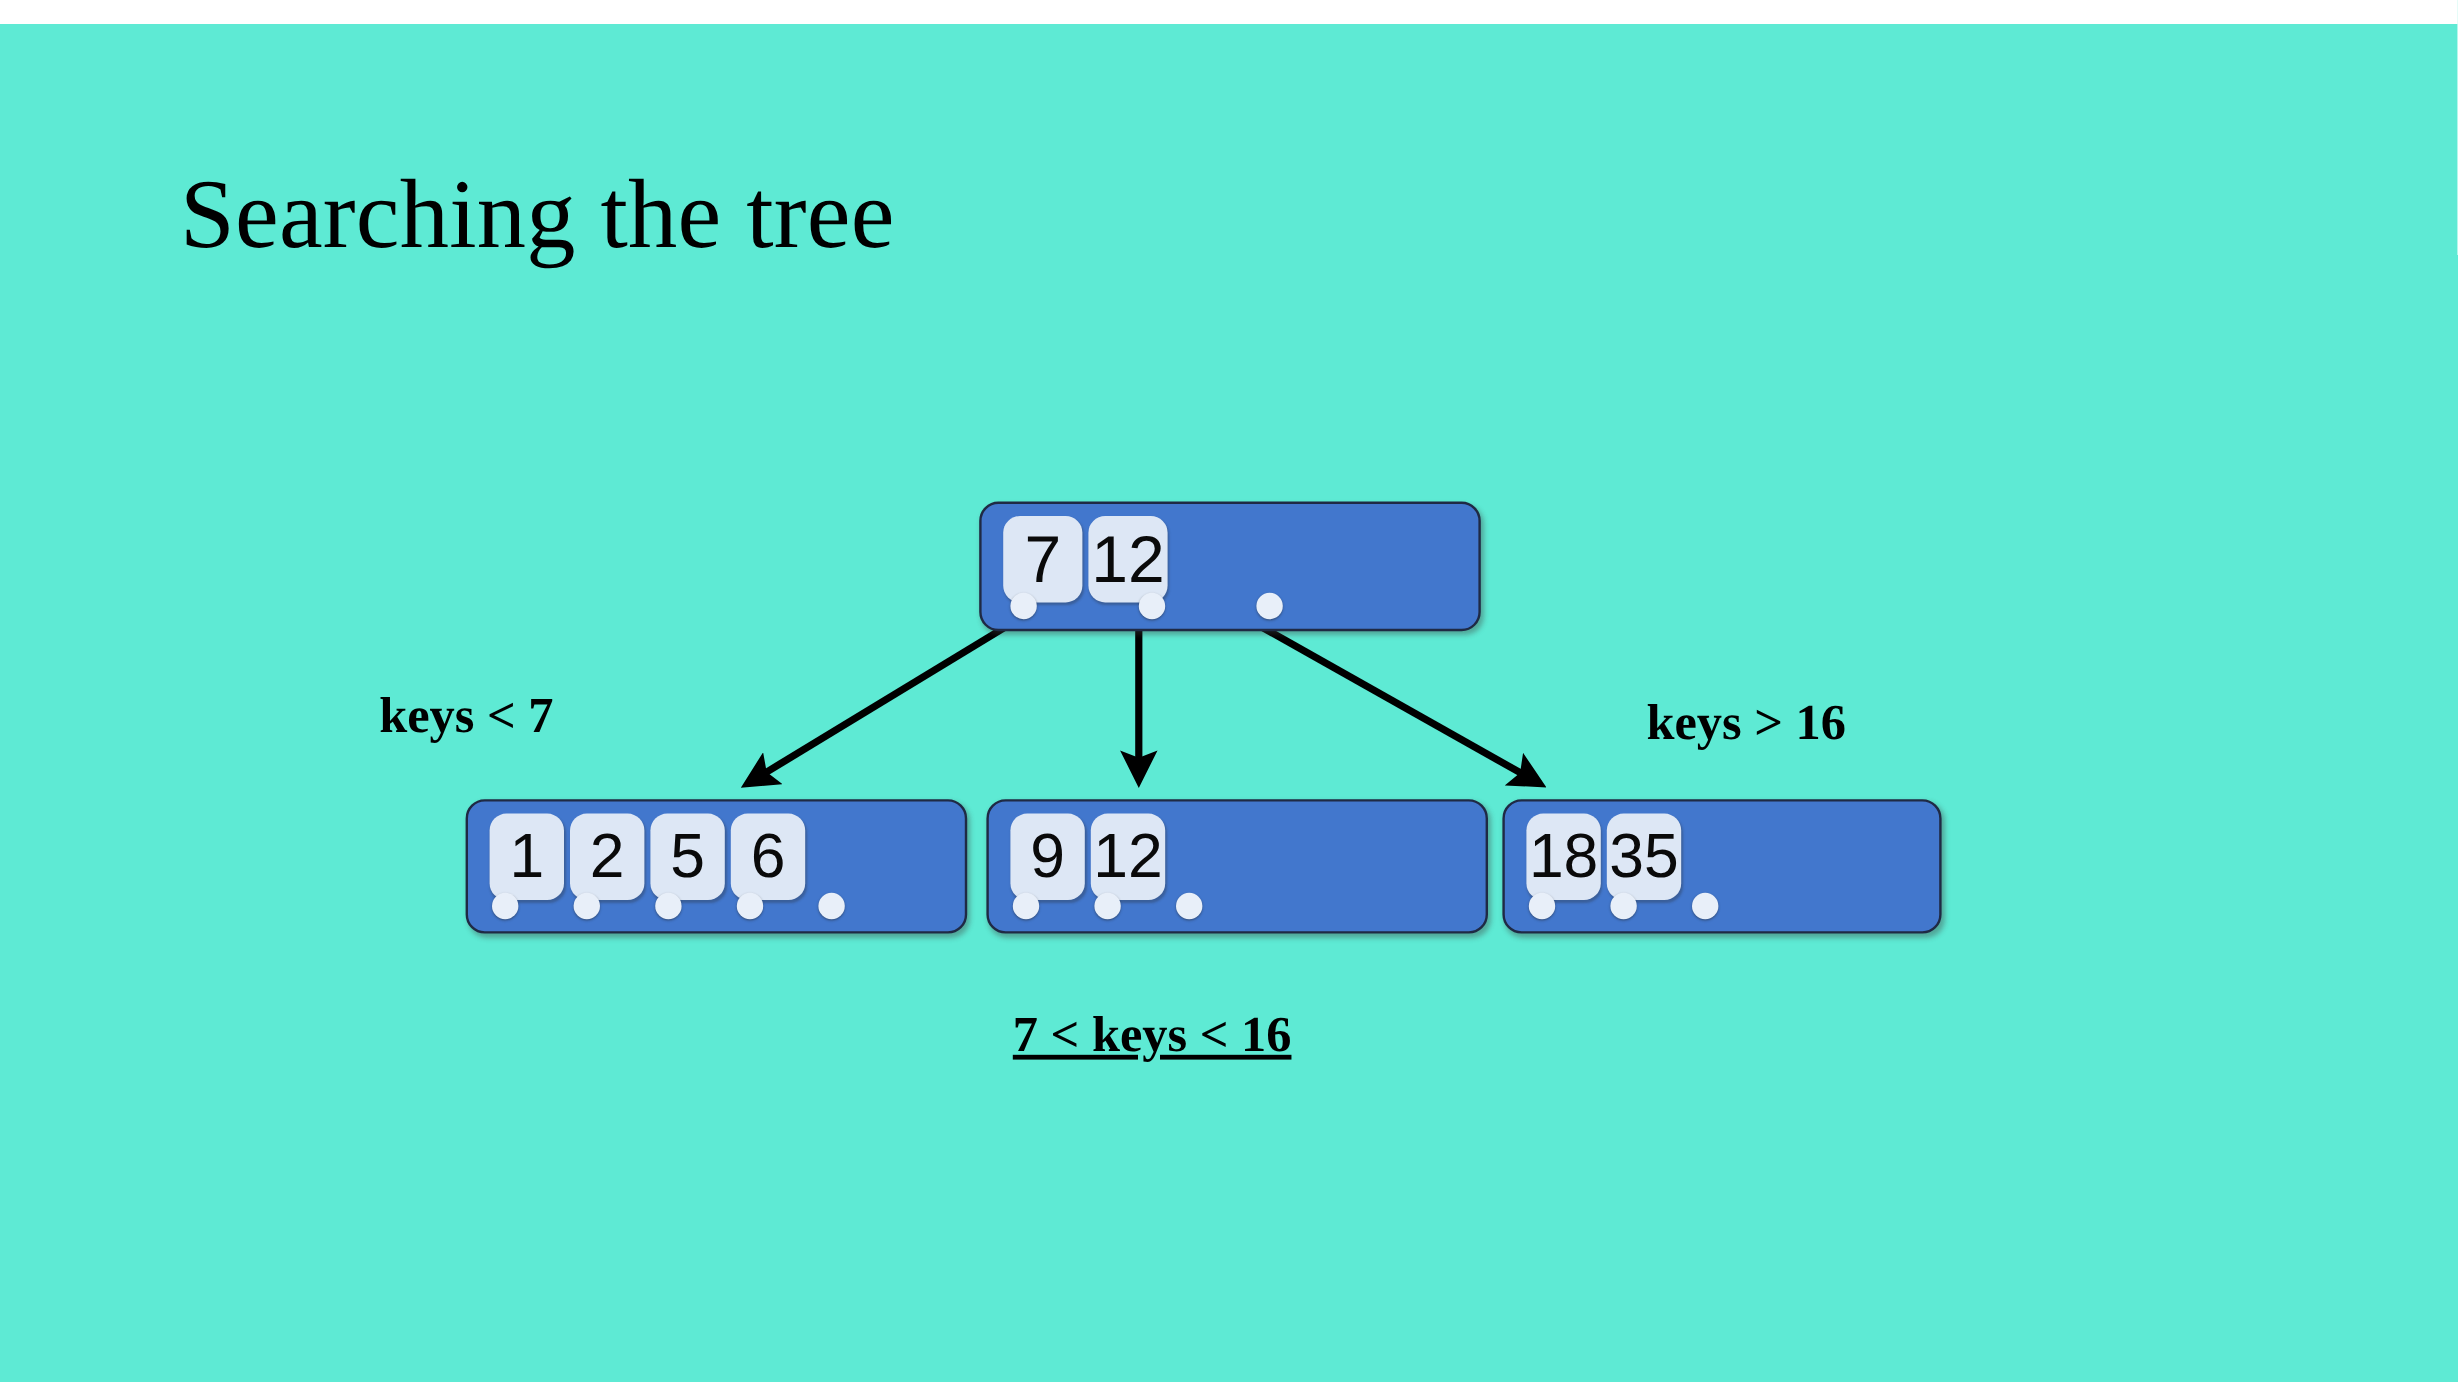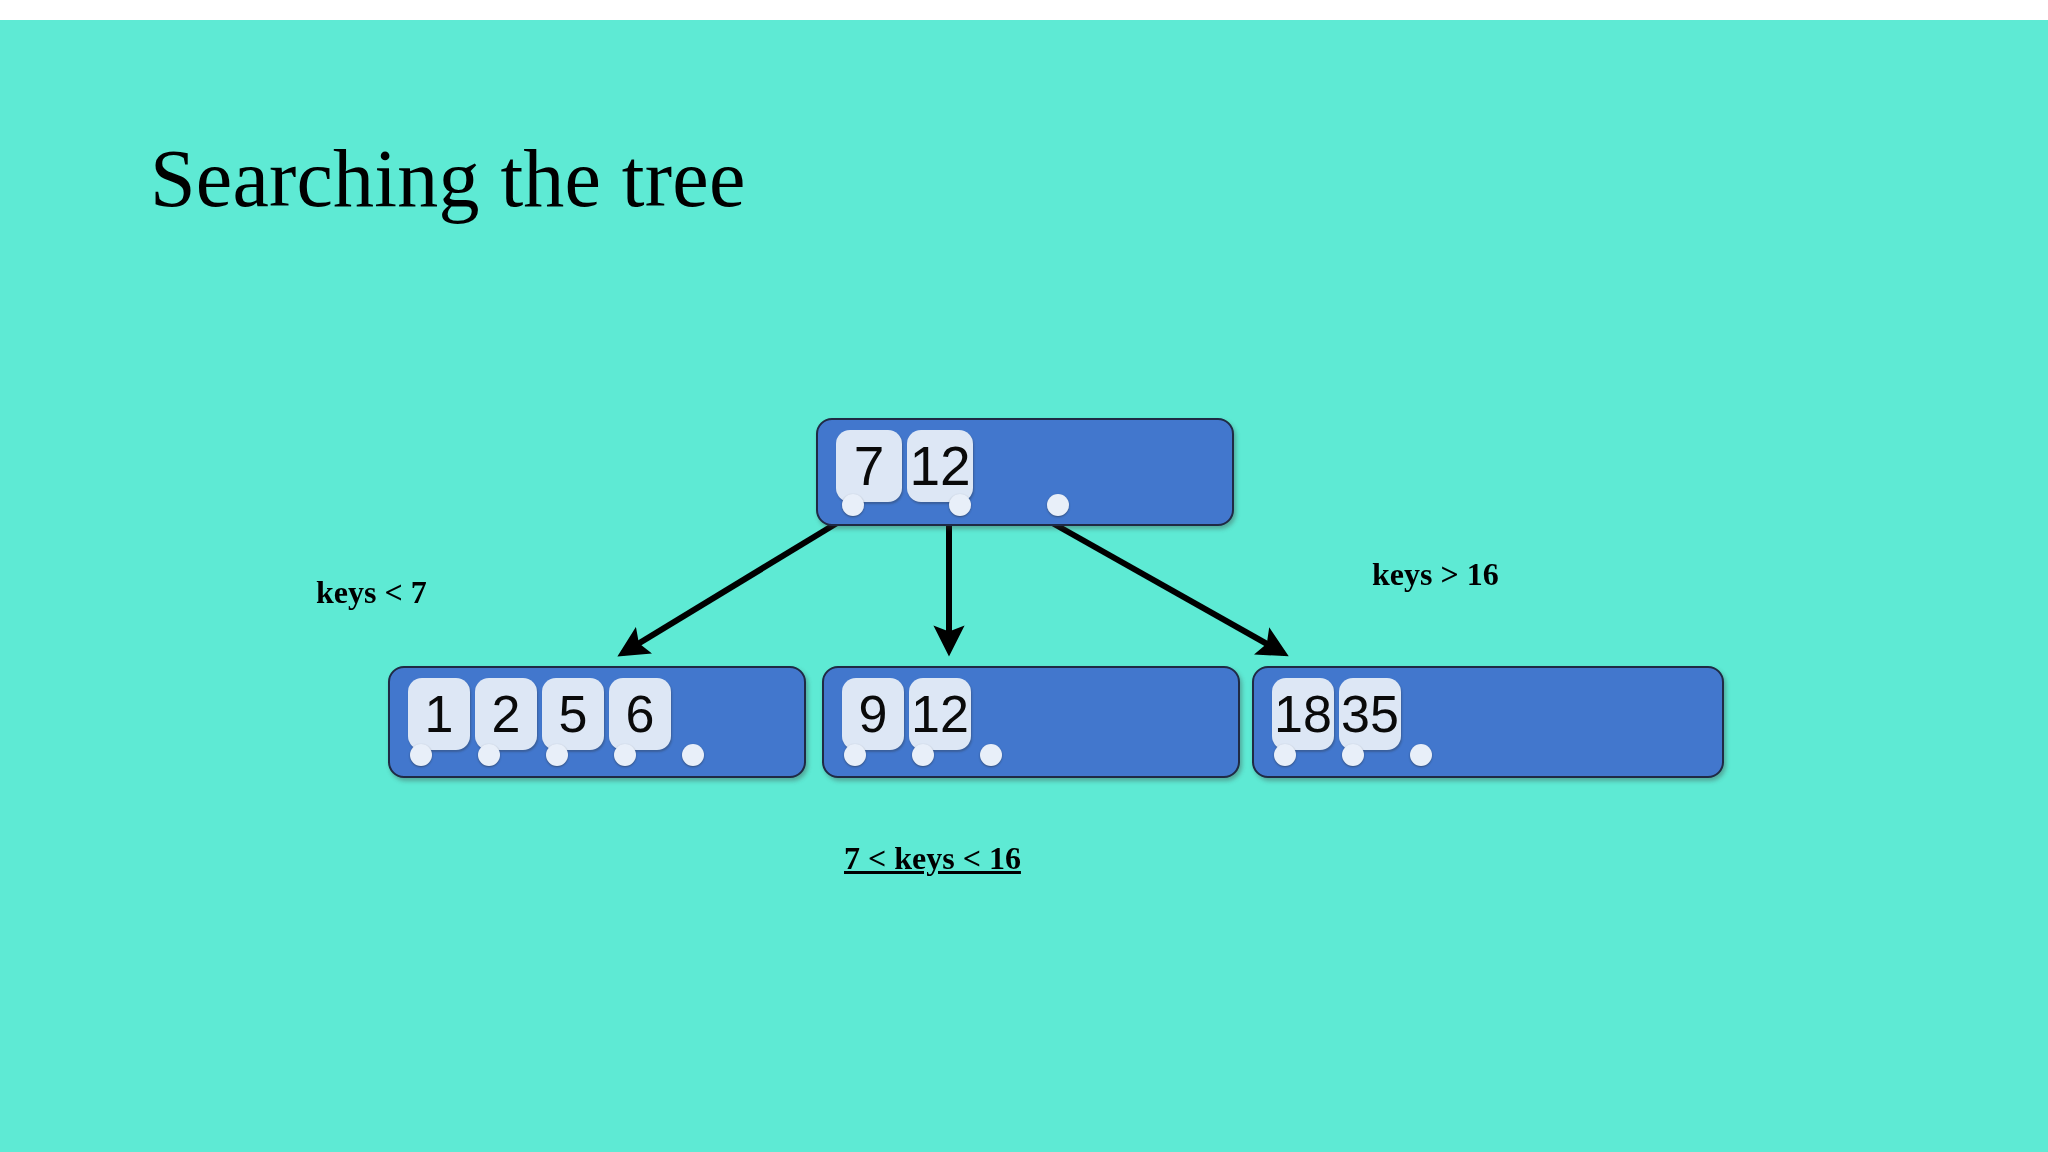--- a/index.html
+++ b/index.html
@@ -95,44 +95,44 @@
     top: 646px;
     height: 112px;
   }
   .leaf-node .key-cell {
     width: 62px;
     height: 72px;
     font-size: 52px;
   }
   #node-leaf-1 { left: 388px;  width: 418px; }
   #node-leaf-2 { left: 822px;  width: 418px; }
-  #node-leaf-3 { left: 1252px; width: 472px; }
+  #node-leaf-3 { left: 1252px; width: 366px; }
 
   
   .pointer-dot {
     position: absolute;
     width: 22px;
     height: 22px;
     border-radius: 50%;
     background: #e8eff9;
     box-shadow: 0 1px 2px rgba(30,30,30,0.45);
   }
 
   
   .annotation {
     position: absolute;
     font-family: "Liberation Serif", "DejaVu Serif", serif;
     font-weight: 700;
-    font-size: 32px;
+    font-size: 42px;
     color: #000000;
     white-space: nowrap;
     line-height: 1;
   }
   #label-left   { left: 316px;  top: 556px; }
-  #label-right  { left: 1372px; top: 538px; }
+  #label-right  { left: 1372px; top: 562px; }
   #label-middle { left: 844px;  top: 822px; text-decoration: underline; }
 </style>
 </head>
 <body>
 
 <div id="slide">
 
   <div id="slide-title">Searching the tree</div>
 
   <svg id="edge-layer" viewBox="0 0 2048 1152" width="2048" height="1152">

